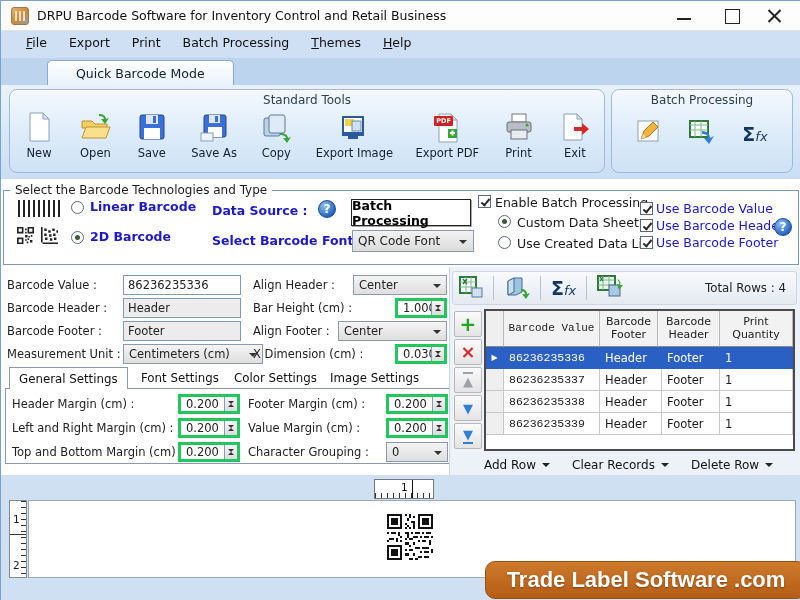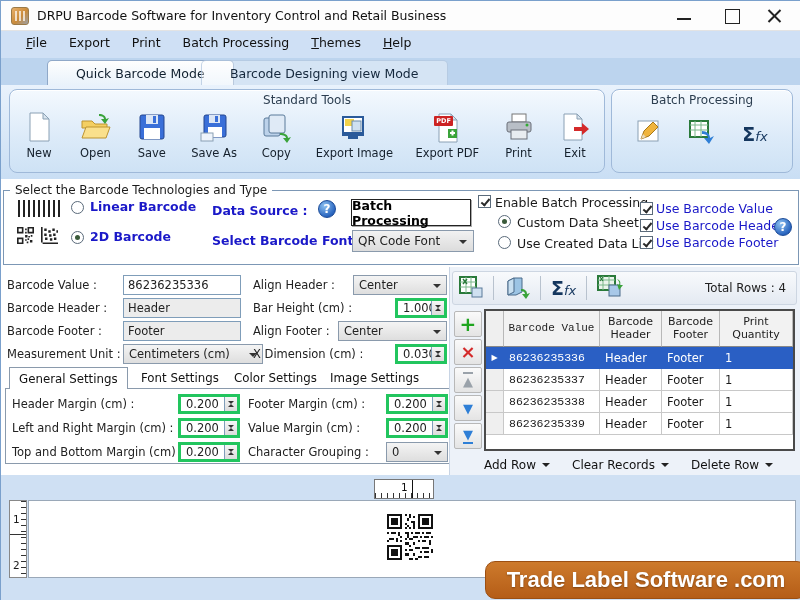--- a/index.html
+++ b/index.html
@@ -163,21 +163,20 @@
     <div class="menu-item"><span class="accel">F</span><span>ile</span></div>
     <div class="menu-item"><span class="accel"></span><span>Export</span></div>
     <div class="menu-item"><span class="accel"></span><span>Print</span></div>
     <div class="menu-item"><span class="accel"></span><span>Batch Processing</span></div>
     <div class="menu-item"><span class="accel">T</span><span>hemes</span></div>
     <div class="menu-item"><span class="accel">H</span><span>elp</span></div>
   </div>
 
   <div id="tabrow">
     <div class="mtab" id="tab-quick">Quick Barcode Mode</div>
-    <div class="mtab" id="tab-design">Barcode Designing view Mode</div>
   </div>
 
   <div id="toolbar">
     <div class="group" id="grp-standard">
       <div class="gtitle">Standard Tools</div>
       <div class="tools">
         <div class="tool">
           <span>
               <svg width="30" height="32" viewBox="0 0 30 32">
                 <path d="M6 2h13l6 6v22H6z" fill="#fff" stroke="#8aa0b4"></path>
@@ -453,22 +452,22 @@
           <span class="g-down">▼</span>
         </div>
       <div class="strip-btn" style="top:156px;">
           <span class="g-down end">▼</span>
         </div>
 
       <div id="grid">
         <div class="gr-head">
           <div class="hcell c0"></div>
           <div class="hcell c1">Barcode Value</div>
+          <div class="hcell c3">Barcode Footer</div>
           <div class="hcell c2">Barcode Header</div>
-          <div class="hcell c3">Barcode Footer</div>
           <div class="hcell c4">Print Quantity</div>
         </div>
         <div class="gr-row sel">
           <div class="gcell c0">▶</div>
           <div class="gcell c1">86236235336</div>
           <div class="gcell c2">Header</div>
           <div class="gcell c3">Footer</div>
           <div class="gcell c4">1</div>
         </div>
         <div class="gr-row">

